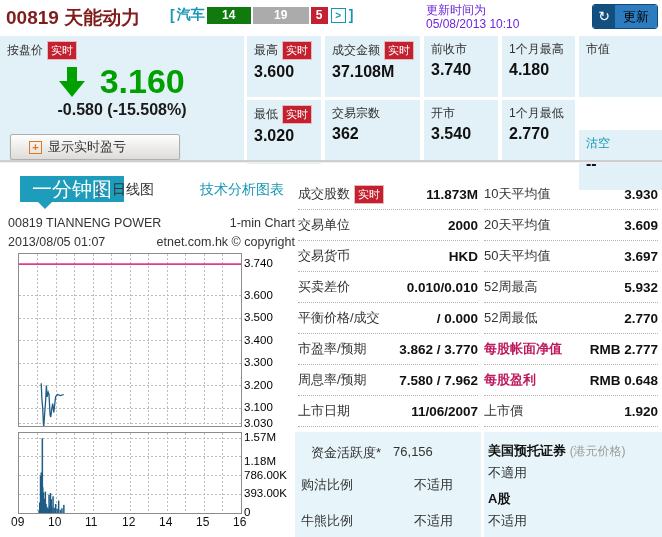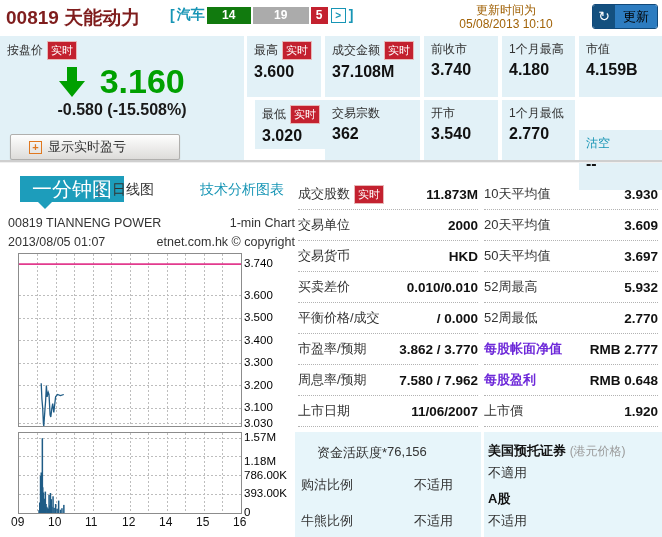--- a/index.html
+++ b/index.html
@@ -9,21 +9,21 @@
   
   .title{font-size:19px;font-weight:bold;color:#7f1d1d;white-space:nowrap;}
   .teal{color:#1795b5;}
   .sector-wrap{display:flex;align-items:center;gap:2px;font-size:14px;font-weight:bold;}
   .seg{height:17px;line-height:17px;color:#fff;font-size:12px;font-weight:bold;text-align:center;}
   .seg-up{background:#117a0e;width:44px;}
   .seg-flat{background:#ababab;width:56px;}
   .seg-down{background:#c3212f;width:17px;}
   .arrow-box{display:inline-block;width:13px;height:13px;border:1px solid #1795b5;color:#1795b5;
              font-size:10px;line-height:13px;text-align:center;font-weight:bold;margin:0 1px;}
-  .upd-text{font-size:12px;color:#a16207;text-align:center;line-height:14px;}
+  .upd-text{font-size:12px;color:#6d28d9;text-align:left;line-height:14px;}
   .refresh-btn{display:flex;align-items:center;height:23px;border-radius:3px;overflow:hidden;
                cursor:pointer;border:1px solid #11497a;}
   .refresh-ico{width:22px;height:23px;background:#14507f;color:#fff;font-size:14px;
                line-height:23px;text-align:center;}
   .refresh-lbl{background:#2d7cc0;color:#000000;font-size:13px;padding:0 8px;line-height:23px;}
   
   .qcell{position:absolute;background:#e2f1f7;}
   .qlabel{padding:5px 0 0 7px;font-size:12px;color:#333;white-space:nowrap;display:flex;align-items:center;gap:4px;}
   .qvalue{padding:3px 0 0 7px;font-size:16px;font-weight:bold;color:#111;}
   .rt-badge{background:#c3212f;color:#fff;font-size:11px;padding:1px 3px;border:1px solid #e8b8b8;}
@@ -53,21 +53,21 @@
   .ch-head{font-size:12.5px;color:#333;white-space:nowrap;}
   .chart-box{position:absolute;left:18px;background:#fff;border:1px solid #8c8c8c;}
   .ylab{position:absolute;left:0;font-size:11.5px;color:#000;white-space:nowrap;}
   .xlab{position:absolute;top:0;font-size:12px;color:#111;}
   
   .info-col{position:absolute;top:179px;}
   .irow{height:30px;display:flex;align-items:center;justify-content:space-between;
         border-bottom:1px dotted #b3b3b3;font-size:13px;color:#333;}
   .irow .val{font-weight:bold;font-size:13.5px;color:#111;}
   .irow .lbl{display:flex;align-items:center;gap:4px;white-space:nowrap;}
-  .irow .lbl.bold, .irow .val.plain-bold{font-weight:bold;color:#6d28d9;}
+  .irow .lbl.bold, .irow .val.plain-bold{font-weight:bold;color:#be185d;}
   
   .bpanel{position:absolute;top:432px;height:105px;background:#e7f5fa;font-size:13px;color:#333;}
   .gray-note{color:#999;font-size:12px;font-weight:normal;}
   .bold{font-weight:bold;color:#111;}
 </style>
 </head>
 <body>
 
 <div id="app">
 
@@ -132,24 +132,23 @@
   <div class="qcell" style="left:502px;top:36px;width:73px;height:61px;">
     <div class="qlabel">
         <span>1个月最高</span>
       </div>
     <div class="qvalue">4.180</div>
   </div>
   <div class="qcell" style="left:579px;top:36px;width:83px;height:61px;">
     <div class="qlabel">
         <span>市值</span>
       </div>
-    <div class="qvalue">4.159B</div>
-  </div>
-
-  <div class="qcell" style="left:247px;top:100px;width:74px;height:49px;margin-left:8px;">
+  </div>
+
+  <div class="qcell" style="left:247px;top:100px;width:74px;height:64px;">
     <div class="qlabel">
         <span>最低</span>
       <span class="rt-badge">实时</span>
       </div>
     <div class="qvalue">3.020</div>
   </div>
   <div class="qcell" style="left:325px;top:100px;width:95px;height:60px;">
     <div class="qlabel">
         <span>交易宗数</span>
       </div>
@@ -349,21 +348,21 @@
       <span class="lbl bold">每股盈利</span>
       <span class="val">RMB 0.648</span>
     </div>
     <div class="irow">
       <span class="lbl">上市價</span>
       <span class="val">1.920</span>
     </div>
   </div>
 
   <div class="bpanel" style="left:295px;width:186px;">
-    <div style="padding:12px 10px 0 22px;display:flex;">
+    <div style="padding:12px 10px 0 16px;display:flex;gap:12px;">
       <span>资金活跃度*</span>
       <span>76,156</span>
     </div>
     <div style="padding:14px 28px 0 6px;display:flex;justify-content:space-between;">
       <span>购沽比例</span>
       <span>不适用</span>
     </div>
     <div style="padding:18px 28px 0 6px;display:flex;justify-content:space-between;">
       <span>牛熊比例</span>
       <span>不适用</span>

